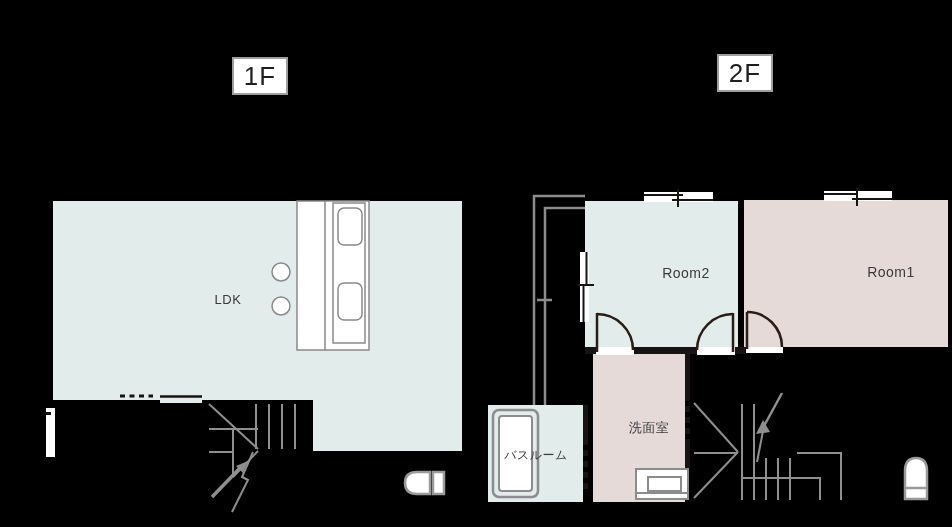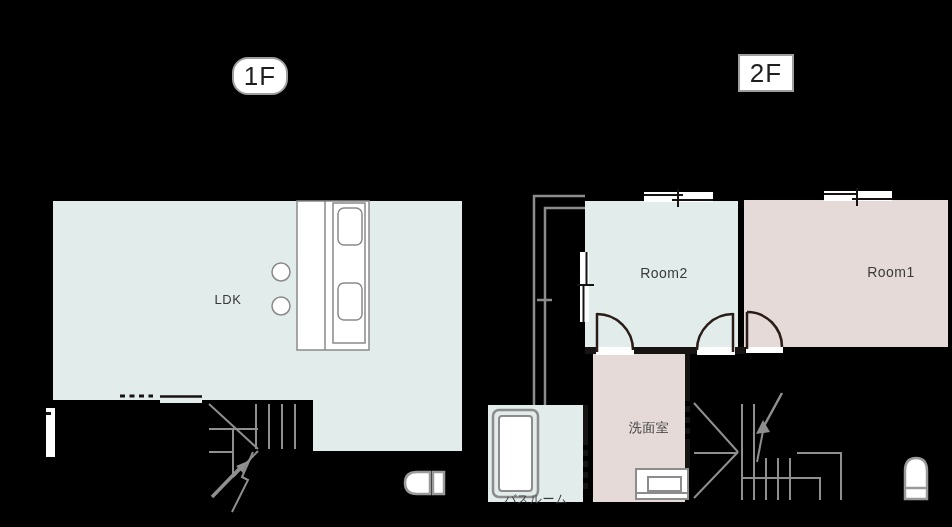--- a/index.html
+++ b/index.html
@@ -15,32 +15,32 @@
     position:absolute;background:#fff;border:2px solid var(--box_border,#9e9e9e);
     color:var(--label_text,#1f1f1f);font-size:26px;line-height:34px;text-align:center;
     letter-spacing:1px;
   }
   .room-label{
     position:absolute;transform:translate(-50%,-50%);
     color:var(--room_text,#3a3a3a);white-space:nowrap;letter-spacing:0.5px;
   }
   .lbl-13{font-size:13px;padding-left:20px;}
   .lbl-14{font-size:14px;}
-  .lbl-12{font-size:12px;margin-top:44px;}
+  .lbl-12{font-size:12px;}
   svg.overlay{position:absolute;left:0;top:0;pointer-events:none;}
 </style>
 </head>
 <body>
 
 <div id="canvas">
 
-  <div class="floor-label" style="left:232px;top:57px;width:52px;height:34px;border-radius:16px;">
+  <div class="floor-label" style="left:232px;top:57px;width:52px;height:34px;">
     <span>1F</span>
   </div>
-  <div class="floor-label" style="left:738px;top:54px;width:52px;height:34px;">
+  <div class="floor-label" style="left:717px;top:54px;width:52px;height:34px;">
     <span>2F</span>
   </div>
 
   <div class="room room-blue" style="left:53px;top:201px;width:409px;height:199px;"></div>
   <div class="room room-blue" style="left:313px;top:400px;width:149px;height:51px;"></div>
 
   <div class="room room-blue" style="left:585px;top:201px;width:153px;height:146px;"></div>
   <div class="room room-pink" style="left:744px;top:200px;width:204px;height:147px;"></div>
   <div class="room room-pink" style="left:593px;top:353px;width:92px;height:149px;"></div>
   <div class="room room-blue" style="left:488px;top:405px;width:95px;height:97px;"></div>
@@ -161,18 +161,18 @@
       <polygon points="756,434 770,432 763,420" fill="#8f8f8f" stroke="none"></polygon>
       <line x1="764" y1="426" x2="782" y2="393" stroke-width="2.5"></line>
     </g>
     <g stroke="#9a9a9a" stroke-width="2.5" fill="#ffffff">
       <path d="M905,499 L905,471 Q905,458 916,458 Q927,458 927,471 L927,499 Z"></path>
       <line x1="905" y1="488" x2="927" y2="488"></line>
     </g>
   </svg>
 
   <div class="room-label lbl-13" style="left:218px;top:299px;">LDK</div>
-  <div class="room-label lbl-14" style="left:664px;top:273px;">Room2</div>
+  <div class="room-label lbl-14" style="left:686px;top:273px;">Room2</div>
   <div class="room-label lbl-14" style="left:843px;top:272px;margin-left:48px;">Room1</div>
   <div class="room-label lbl-13" style="left:639px;top:428px;text-align:center;">洗面室</div>
   <div class="room-label lbl-12" style="left:536px;top:455px;">バスルーム</div>
 
 </div>
 
 </body></html>

